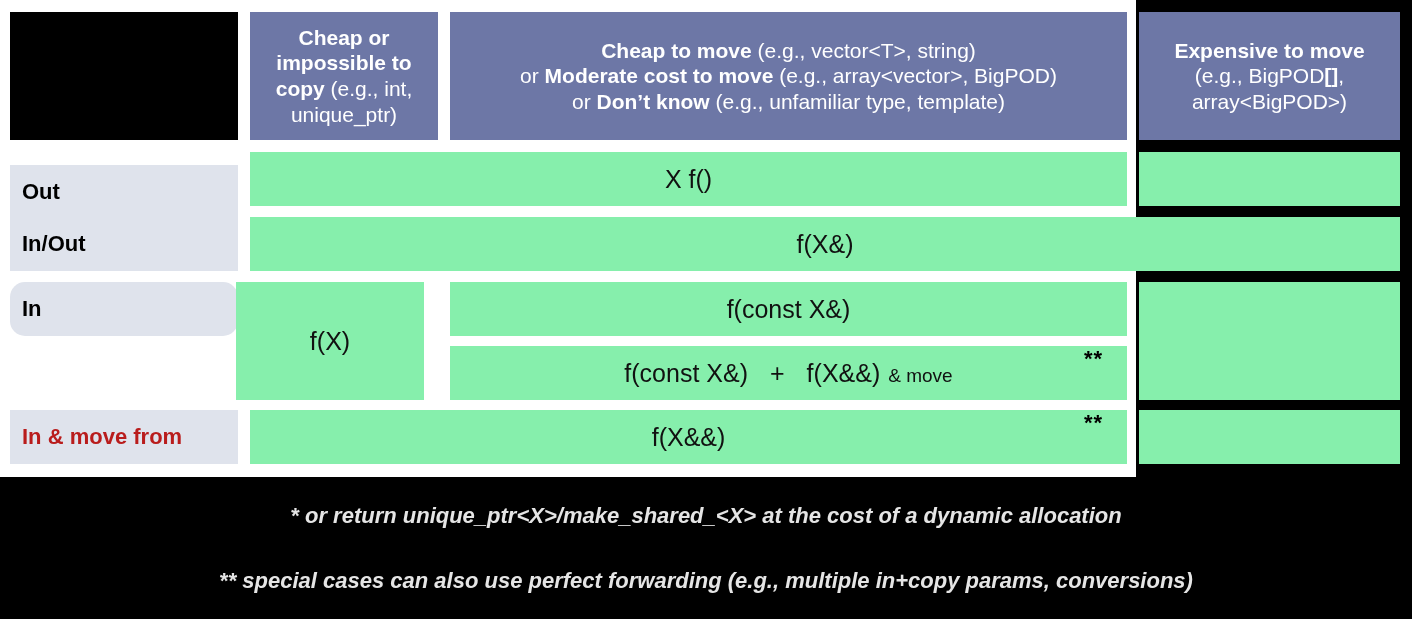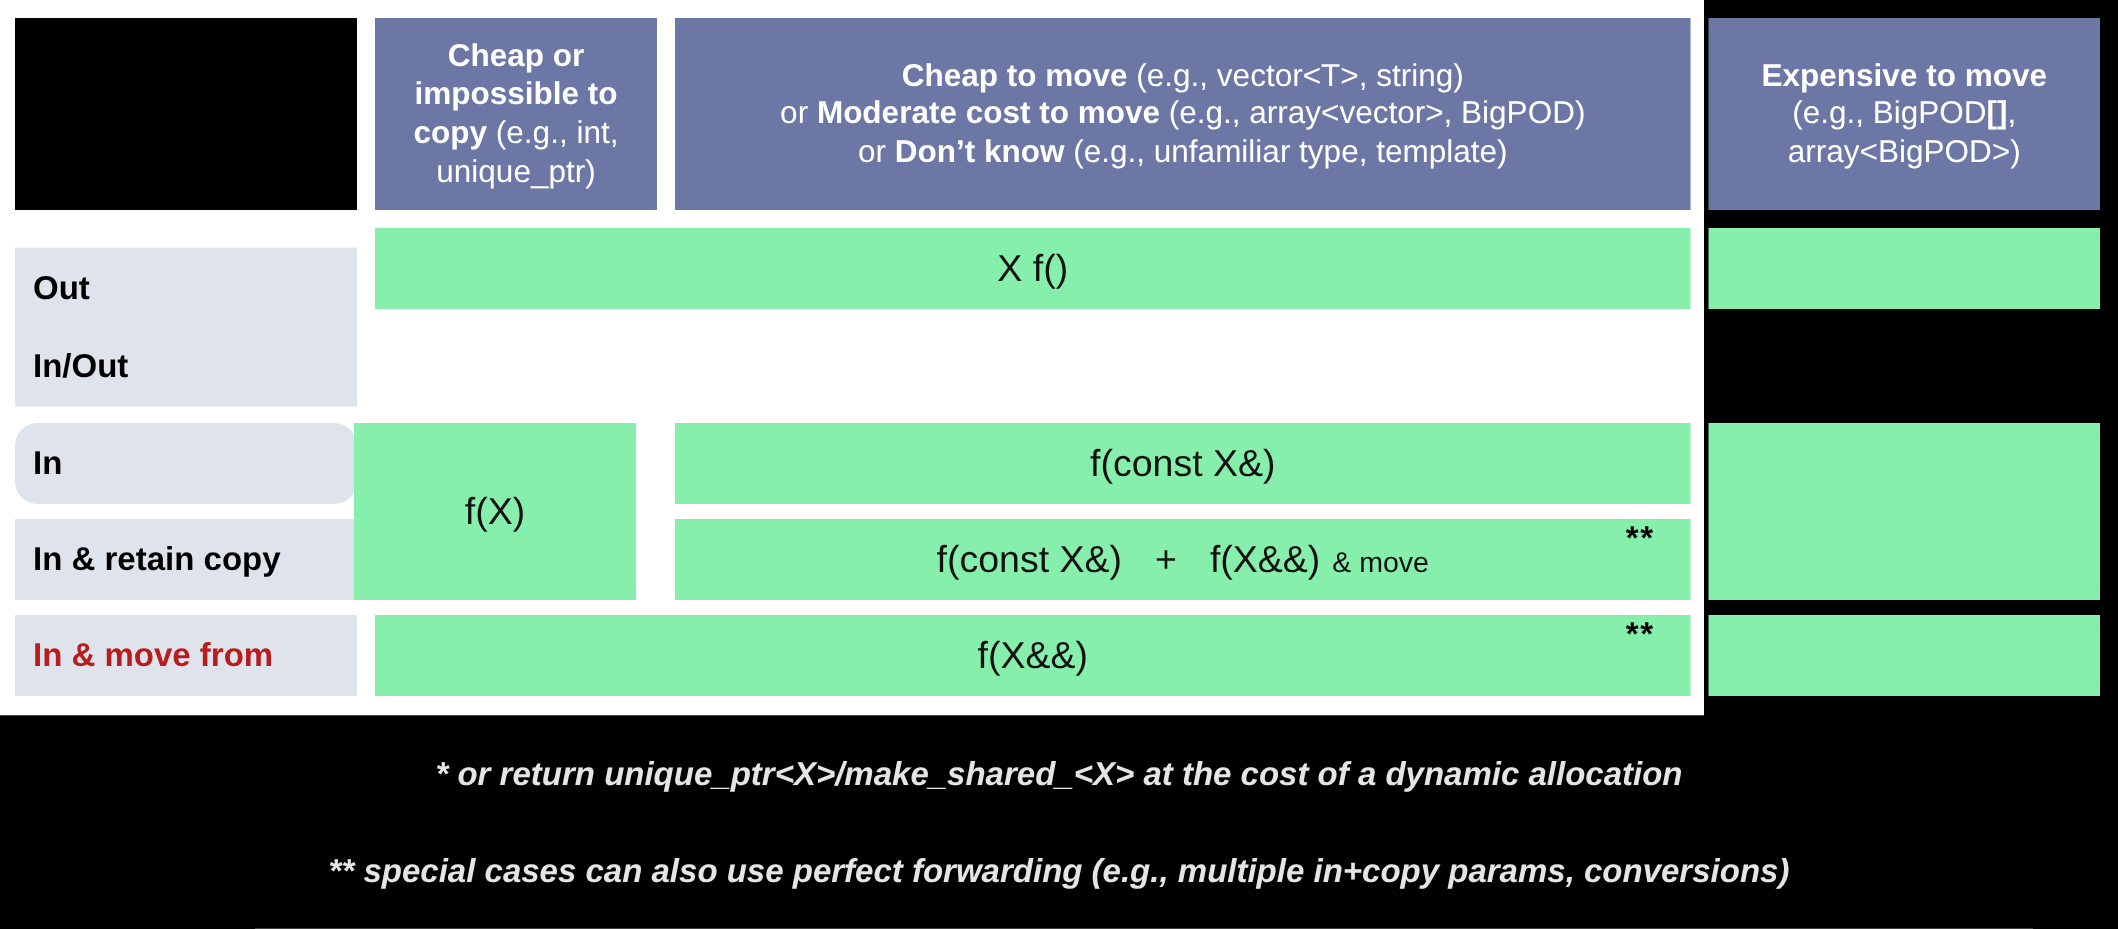--- a/index.html
+++ b/index.html
@@ -113,33 +113,33 @@
 
   <div class="cell rowlabel" style="left:10px;top:165px;width:228px;height:54px;">
     <span>Out</span>
   </div>
   <div class="cell rowlabel" style="left:10px;top:217px;width:228px;height:54px;">
     <span>In/Out</span>
   </div>
   <div class="cell rowlabel" style="left:10px;top:282px;width:228px;height:54px;border-radius:15px;">
     <span>In</span>
   </div>
-  <div class="cell rowlabel" style="left:10px;top:346px;width:228px;height:54px;">
-    <span>In &amp; retain copy</span>
-  </div>
   <div class="cell rowlabel green" style="left:10px;top:410px;width:228px;height:54px;">
     <span>In &amp; move from</span>
   </div>
 
   <div class="cell datacell" style="left:250px;top:152px;width:877px;height:54px;">
     <span>X f()</span>
   </div>
 
   <div class="cell datacell" style="left:1139px;top:152px;width:261px;height:54px;"></div>
 
+  <div class="cell datacell" style="left:250px;top:217px;width:1150px;height:54px;">
+    <span>f(X&amp;)</span>
+  </div>
 
   <div class="cell datacell" style="left:236px;top:282px;width:188px;height:118px;">
     <span>f(X)</span>
   </div>
 
   <div class="cell datacell" style="left:450px;top:282px;width:677px;height:54px;">
     <span>f(const X&amp;)</span>
   </div>
 
   <div class="cell datacell" style="left:450px;top:346px;width:677px;height:54px;">

